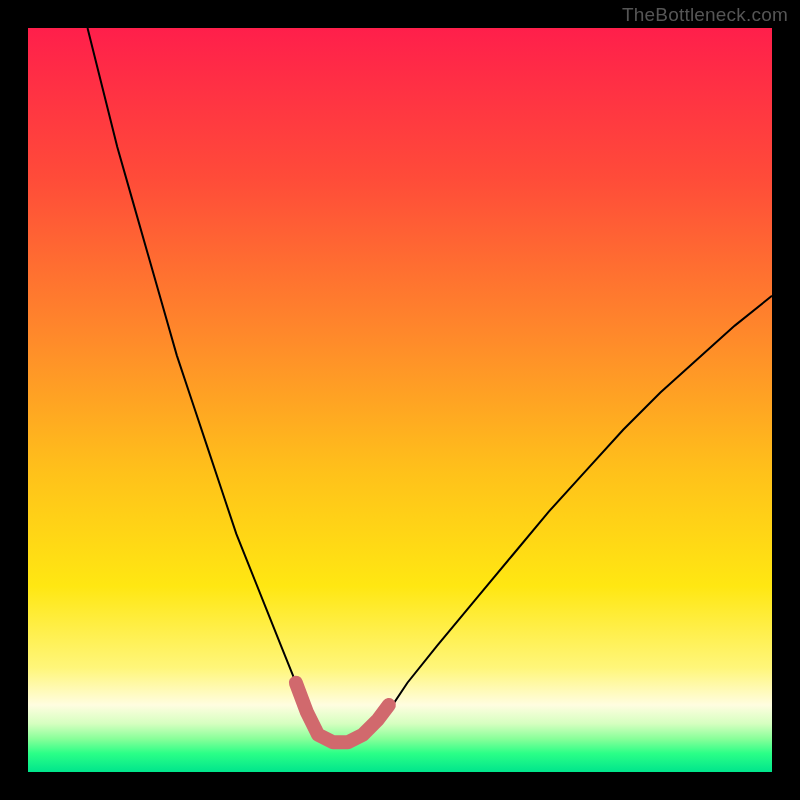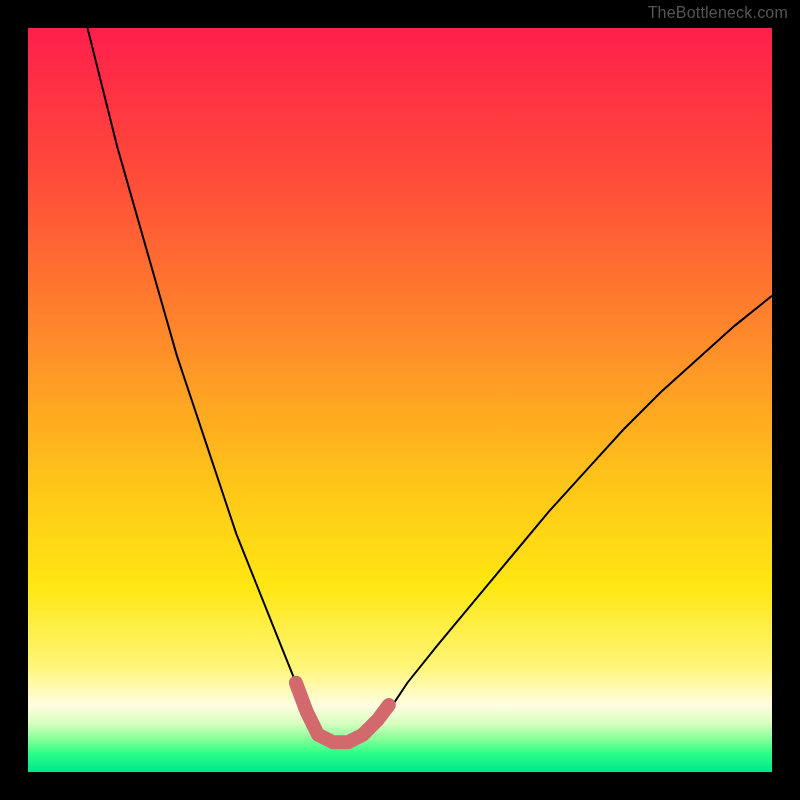--- a/index.html
+++ b/index.html
@@ -22,21 +22,21 @@
     position: absolute;
     left: 0; top: 0;
     width: 100%;
     height: 100%;
   }
   .watermark {
     position: absolute;
     top: 4px;
     right: 12px;
     font-family: Arial, Helvetica, sans-serif;
-    font-size: 16px;
+    font-size: 19px;
     color: #555;
     letter-spacing: 0.2px;
     text-align: center;
   }
   svg.curve-layer {
     position: absolute;
     left: 0; top: 0;
     width: 100%;
     height: 100%;
   }

